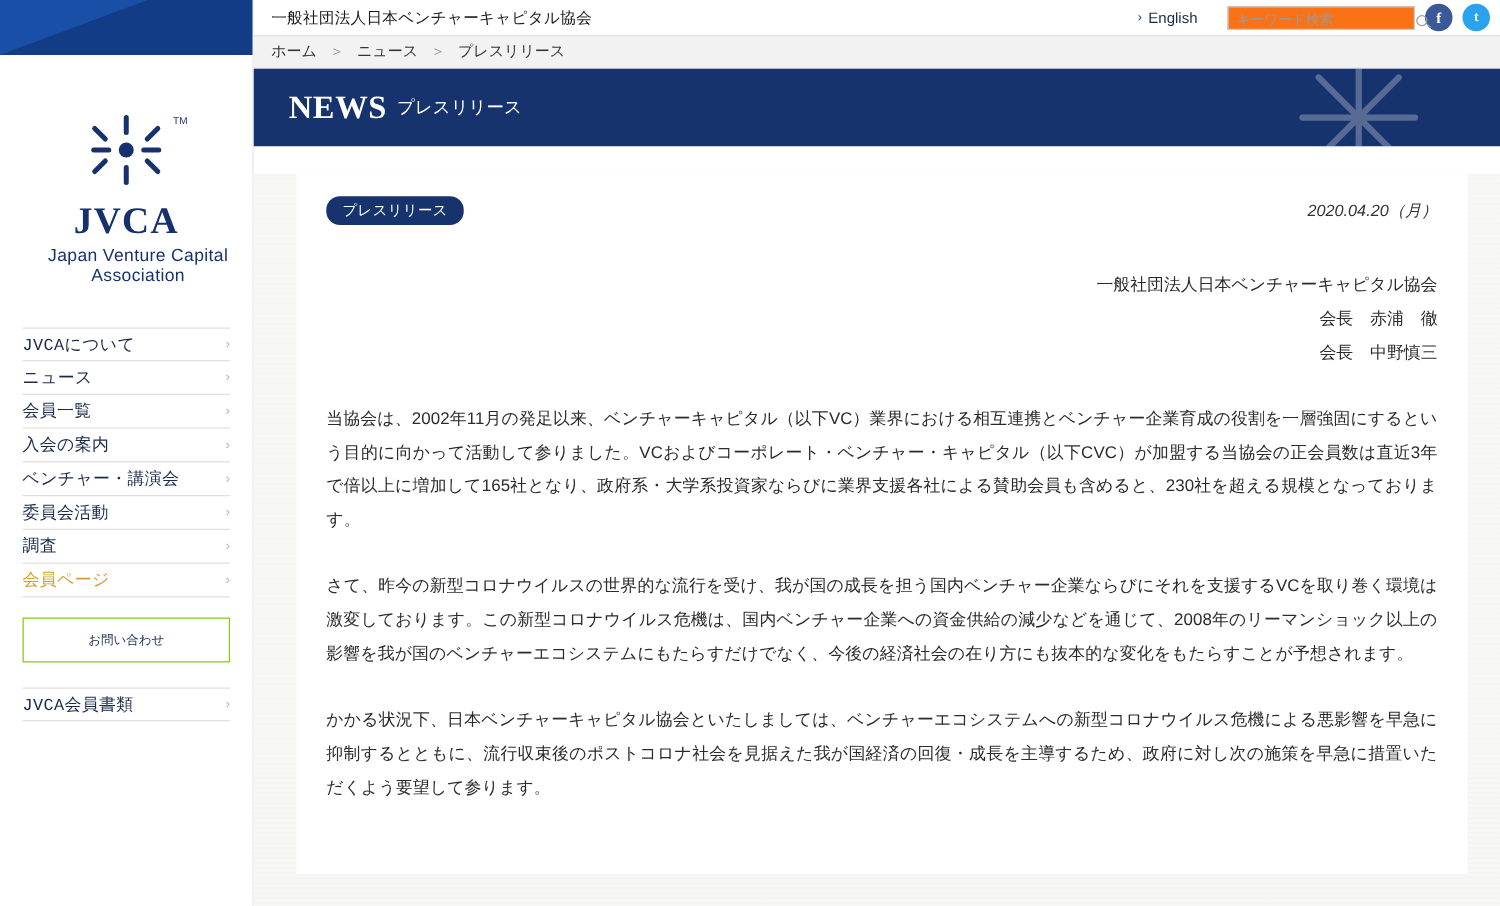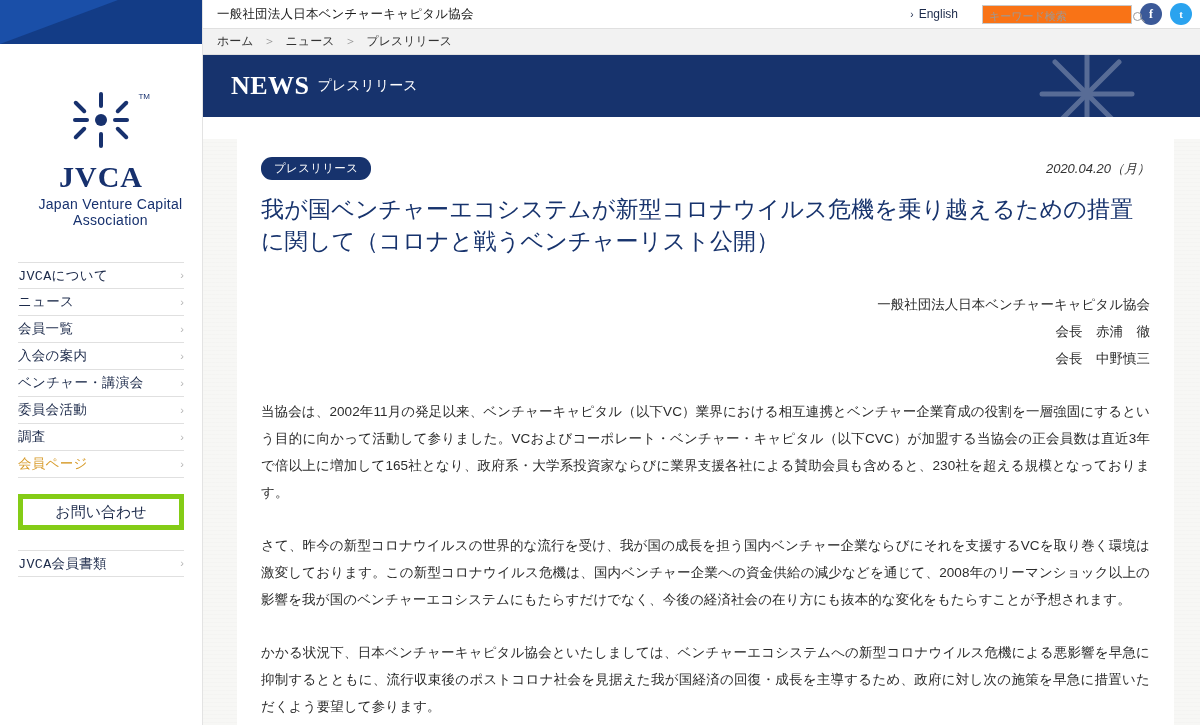--- a/index.html
+++ b/index.html
@@ -94,25 +94,25 @@
   .nav-item .lbl { letter-spacing: 0.3px; font-family: Liberation Mono, monospace; }
   .nav-item.active .lbl { color: #d79b2a; }
   .chev {
     color: #b4b4b4;
     font-size: 11px;
     line-height: 1;
   }
   .contact-btn {
     margin: 16px 18px 0 18px;
     height: 36px;
-    border: 5px solid #84cc16;
+    border: 1px solid #84cc16;
     display: flex;
     align-items: center;
     justify-content: center;
-    font-size: 15px;
+    font-size: 10px;
     color: #1c2a4a;
     cursor: pointer;
     background: #fff;
   }
   .nav2 {
     margin-top: 20px;
     padding: 0 18px;
   }
 
   
@@ -421,21 +421,20 @@
       </span>
     </div>
 
     <div class="content">
       <article class="article">
         <div class="article-top">
           <span class="tag">プレスリリース</span>
           <span class="date">2020.04.20（月）</span>
         </div>
 
-        <h1 class="title">我が国ベンチャーエコシステムが新型コロナウイルス危機を乗り越えるための措置に関して（コロナと戦うベンチャーリスト公開）</h1>
 
         <div class="signature">
           <div>一般社団法人日本ベンチャーキャピタル協会</div>
           <div>会長　赤浦　徹</div>
           <div>会長　中野慎三</div>
         </div>
 
         <p class="body-p">当協会は、2002年11月の発足以来、ベンチャーキャピタル（以下VC）業界における相互連携とベンチャー企業育成の役割を一層強固にするという目的に向かって活動して参りました。VCおよびコーポレート・ベンチャー・キャピタル（以下CVC）が加盟する当協会の正会員数は直近3年で倍以上に増加して165社となり、政府系・大学系投資家ならびに業界支援各社による賛助会員も含めると、230社を超える規模となっております。</p>
         <p class="body-p">さて、昨今の新型コロナウイルスの世界的な流行を受け、我が国の成長を担う国内ベンチャー企業ならびにそれを支援するVCを取り巻く環境は激変しております。この新型コロナウイルス危機は、国内ベンチャー企業への資金供給の減少などを通じて、2008年のリーマンショック以上の影響を我が国のベンチャーエコシステムにもたらすだけでなく、今後の経済社会の在り方にも抜本的な変化をもたらすことが予想されます。</p>
         <p class="body-p">かかる状況下、日本ベンチャーキャピタル協会といたしましては、ベンチャーエコシステムへの新型コロナウイルス危機による悪影響を早急に抑制するとともに、流行収束後のポストコロナ社会を見据えた我が国経済の回復・成長を主導するため、政府に対し次の施策を早急に措置いただくよう要望して参ります。</p>

